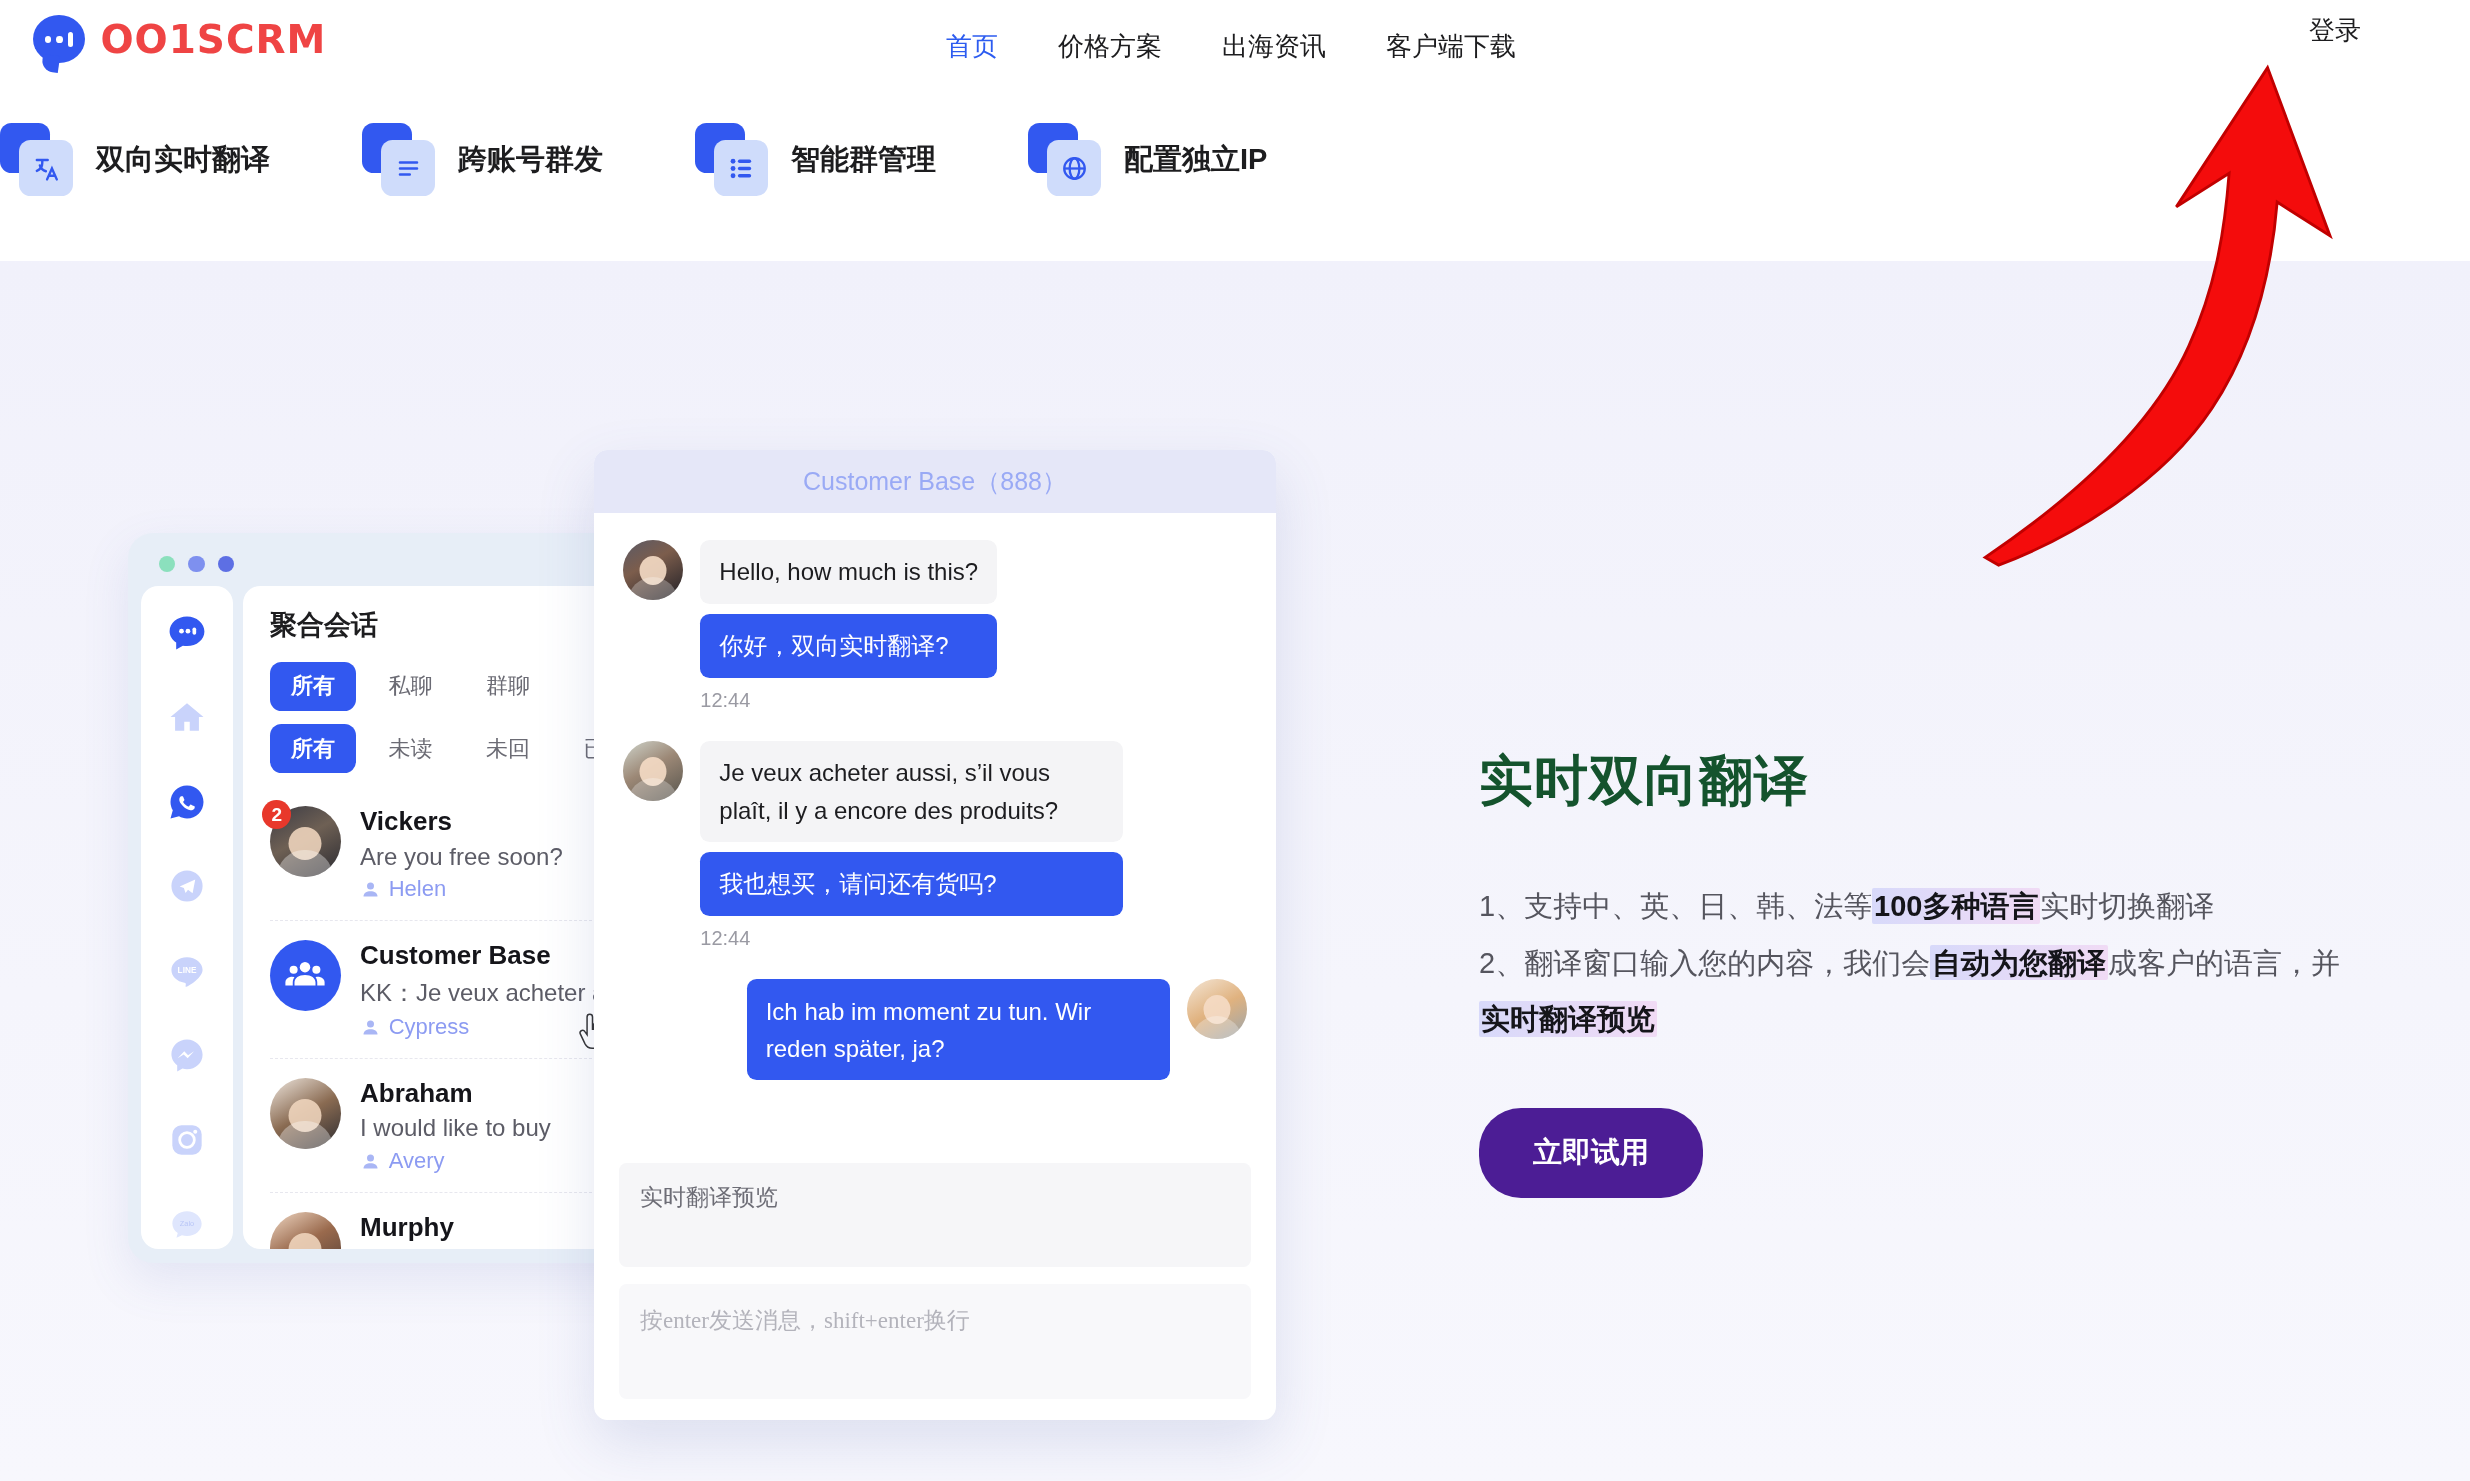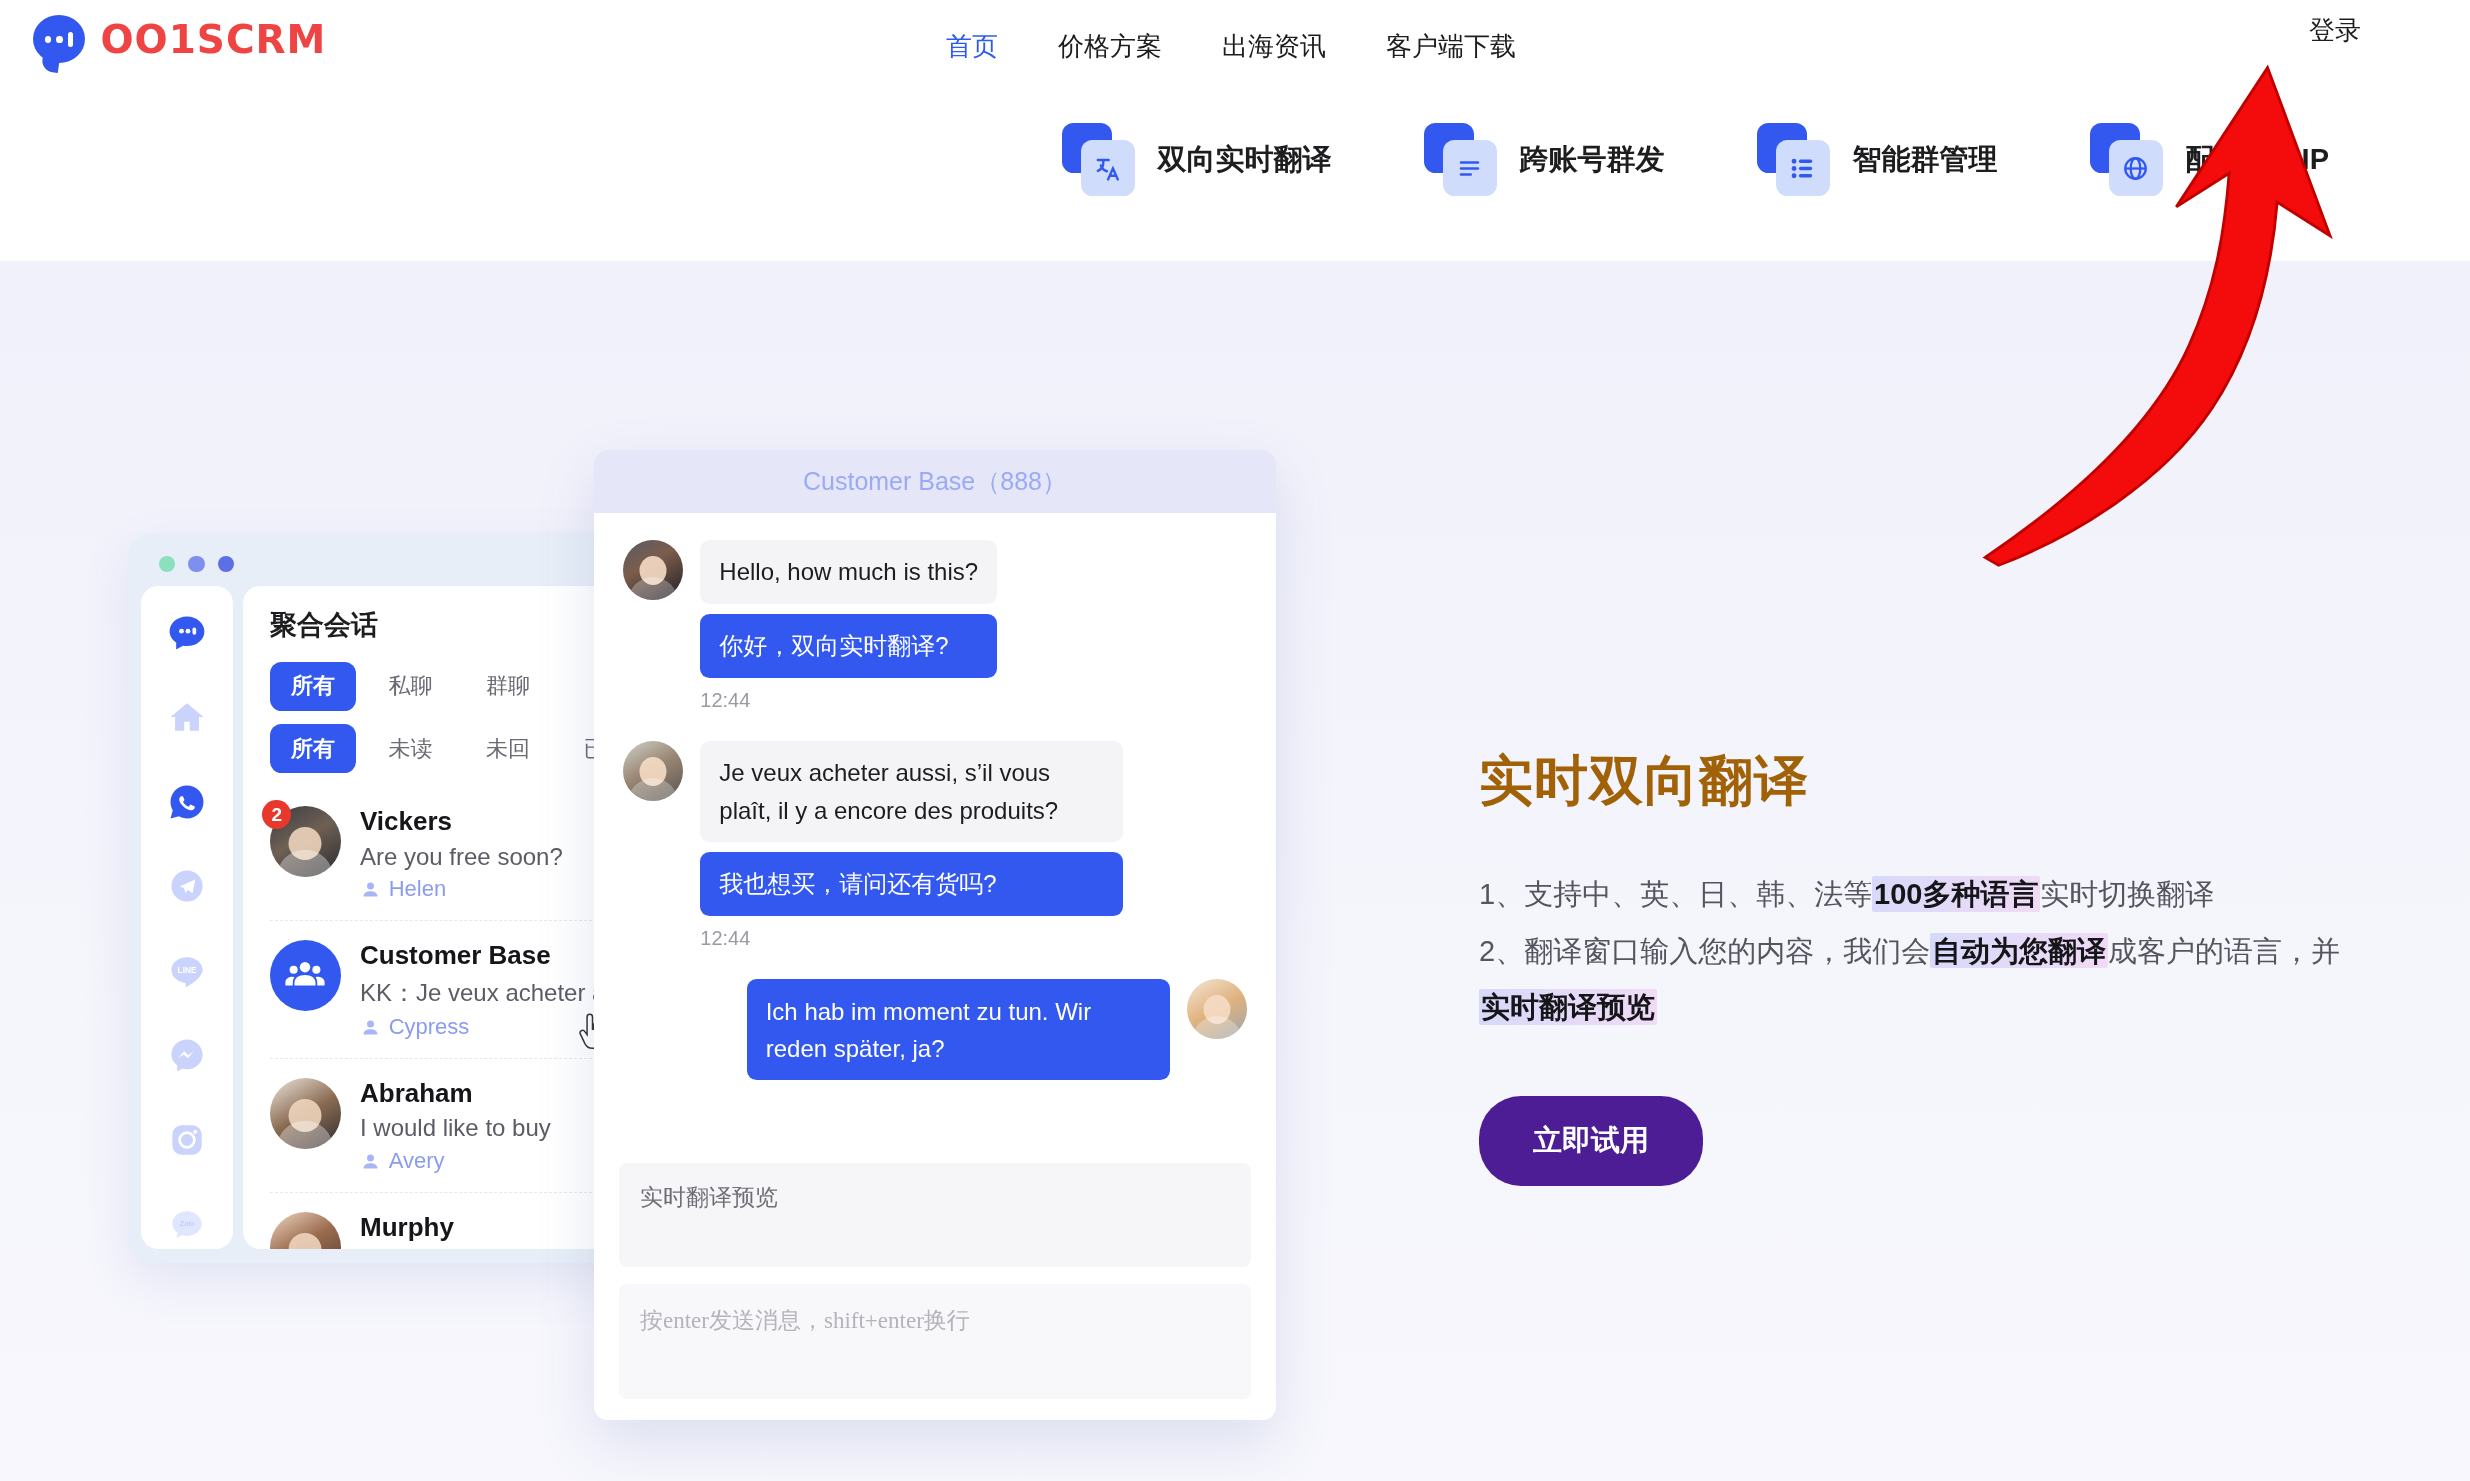--- a/index.html
+++ b/index.html
@@ -43,21 +43,21 @@
   .nav-right { position: absolute; right: 110px; top: 13.4px; display: flex; align-items: center; gap: 40px; }
   .login-link { font-size: 26px; color: #1d1d1f; cursor: pointer; }
   .trial-btn {
     background: #3258f0; color: #fff; font-size: 27px; font-weight: 700;
     border: none; border-radius: 40px; padding: 21px 40px; cursor: pointer;
   }
 
   
   .features {
     position: absolute; top: 123px; left: 0; width: 2329px;
-    display: flex; justify-content: flex-end; gap: 92px;
+    display: flex; justify-content: flex-start; gap: 92px;
   }
   .feature { display: flex; align-items: center; gap: 23px; }
   .f-icon { position: relative; width: 73px; height: 73px; }
   .f-icon .back {
     position: absolute; left: 0; top: 0; width: 50px; height: 50px;
     background: #3258f0; border-radius: 11.5px;
   }
   .f-icon .front {
     position: absolute; right: 0; bottom: 0; width: 54px; height: 56px;
     background: #cfdcfb; border-radius: 11.5px;
@@ -181,21 +181,21 @@
     background: #f6f6f8; border-radius: 7.7px; height: 104px; padding: 19px 21px;
     font-size: 23px; color: #6d6d76; margin-bottom: 17.3px;
   }
   .send-box {
     background: #f8f8fa; border-radius: 7.7px; height: 115px; padding: 21px;
     font-size: 23px; color: #b3b3bb; font-family: Liberation Serif, serif;
   }
 
   
   .right-panel { position: absolute; left: 1479px; top: 745px; width: 884px; }
-  .rp-title { font-size: 54px; font-weight: 700; color: #a16207; margin-bottom: 48px; letter-spacing: 1px; }
+  .rp-title { font-size: 54px; font-weight: 700; color: #14532d; margin-bottom: 60px; letter-spacing: 1px; }
   .rp-item { font-size: 29px; line-height: 1.95; color: #55555e; }
   .hl {
     font-weight: 700; color: #15151a;
     background: linear-gradient(90deg, rgba(214,216,250,0.95) 0%, rgba(240,216,244,0.9) 100%);
     padding: 1.9px 1.9px; border-radius: 1.9px;
   }
   .cta {
     margin-top: 60px; background: #4c1d95; color: #fff; font-size: 29px; font-weight: 700;
     border: none; border-radius: 42px; padding: 25px 54px; cursor: pointer;
   }

